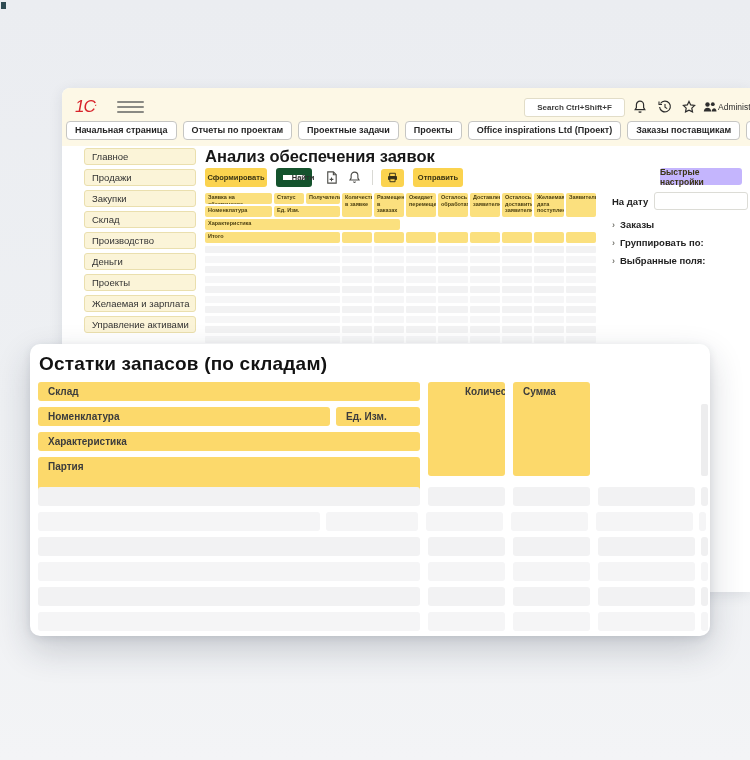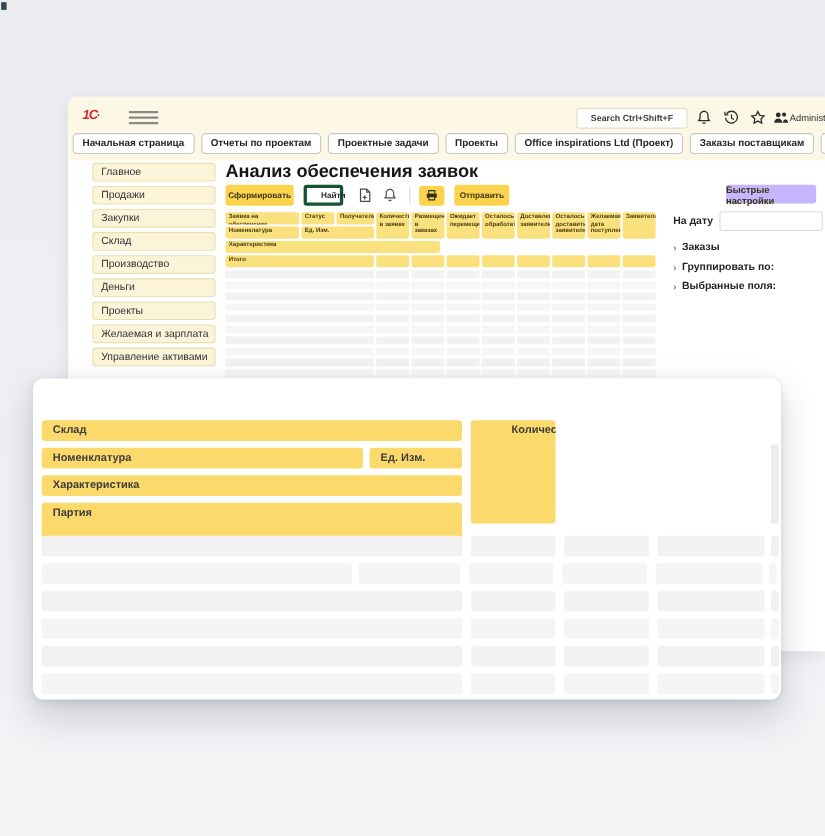--- a/index.html
+++ b/index.html
@@ -7,21 +7,21 @@
   body { font-family:"Liberation Sans", sans-serif; }
   .app { position:relative; width:750px; height:760px;
          background:linear-gradient(180deg,#ebedf1 0%,#eef0f3 55%,#f3f4f6 100%); overflow:hidden; }
   .corner-mark { position:absolute; left:1px; top:2px; width:5px; height:7px; background:#2e4a52; }
 
   
   .win { position:absolute; left:62px; top:88px; width:688px; height:504px;
          background:#ffffff; border-radius:8px 0 0 8px; box-shadow:0 3px 14px rgba(40,50,70,.10); }
   .win-header { position:absolute; left:0; top:0; width:100%; height:58px;
                 background:#fdf8e6; border-radius:8px 0 0 0; }
-  .logo { position:absolute; left:13px; top:9px; font-size:12px; font-weight:bold; font-style:italic;
+  .logo { position:absolute; left:13px; top:9px; font-size:17px; font-weight:normal; font-style:italic;
           color:#d8232a; letter-spacing:-1px; }
   .logo:after { content:"."; font-size:10px; vertical-align:top; }
   .burger { position:absolute; left:55px; top:13px; width:27px; height:12px; cursor:pointer; }
   .burger span { display:block; height:2px; background:#8a8a84; margin-bottom:3px; border-radius:1px; }
   .win-title { position:absolute; left:93px; top:11px; font-size:12.5px; font-weight:bold; color:#1c1c1c; }
   .search { position:absolute; left:462px; top:10px; width:101px; height:19px;
             border:1px solid #e2ddc8; border-radius:3px; background:#fff; font-family:"Liberation Sans",sans-serif;
             font-size:8px; font-weight:bold; color:#333; text-align:center; }
   .search::placeholder { color:#3c3c3c; }
   .hicon { position:absolute; top:11px; width:16px; height:16px; cursor:pointer; color:#2e2e2e; }
@@ -37,21 +37,21 @@
   .sidebar { position:absolute; left:22px; top:60px; width:112px; display:flex; flex-direction:column; gap:4px; }
   .side-item { background:#fbf4d8; border:1px solid #eadfae; border-radius:3px; height:17px;
                line-height:15px; padding-left:7px; font-size:9.5px; color:#333; cursor:pointer; white-space:nowrap; }
 
   
   .report-title { position:absolute; left:143px; top:59px; font-size:16.5px; font-weight:600; color:#161616; }
   .toolbar { position:absolute; left:143px; top:80px; height:19px; display:flex; align-items:center; }
   .btn { height:19px; border-radius:3px; font-size:7.5px; font-weight:bold; color:#3a3413;
          display:flex; align-items:center; justify-content:center; cursor:pointer; }
   .btn-yellow { background:#fbd34f; }
-  .btn-white { background:#fff; border:3px solid #14532d; color:#2e2e2e;padding-left:18px; }
+  .btn-white { background:#fff; border:7px solid #14532d; color:#2e2e2e;padding-left:18px; }
   .tb-icon { width:15px; height:15px; margin-left:12px; color:#4c4c48; cursor:pointer; }
   .tb-icon svg { width:100%; height:100%; }
   .tb-sep { width:1px; height:15px; background:#d9d9d4; margin-left:10px; }
   .printer-btn { width:23px; height:18px; background:#fbd34f; border-radius:3px; margin-left:8px;
                  display:flex; align-items:center; justify-content:center; cursor:pointer; color:#35301a; }
   .printer-btn svg { width:13px; height:13px; }
 
   
   .ycell { background:#fbe07e; border-radius:2px; font-size:5.5px; font-weight:bold; color:#4a3e10;
            padding:1px 3px; line-height:1.2; overflow:hidden; cursor:pointer; }
@@ -361,26 +361,28 @@
           <div class="section-label">Группировать по:</div>
         </div>
         <div class="section-row">
           <div class="chev">›</div>
           <div class="section-label">Выбранные поля:</div>
         </div>
       </div>
   </div>
 
   <div class="stock">
+    <div class="stock-title">Остатки запасов (по складам)</div>
     <div class="scell sc-sklad">Склад</div>
     <div class="scell sc-nom">Номенклатура</div>
     <div class="scell sc-ed">Ед. Изм.</div>
     <div class="scell sc-har">Характеристика</div>
     <div class="scell sc-part">Партия</div>
     <div class="scell sc-kol">Количество</div>
+    <div class="scell sc-sum">Сумма</div>
     <div class="tall-sliver"></div>
     <div class="stock-rows" id="stockrows">
         <div class="srow">
           <div class="sbar sb-wide"></div>
           <div class="sbar sb-c1"></div>
           <div class="sbar sb-c2"></div>
           <div class="sbar sb-c3"></div>
           <div class="sbar sb-sl"></div>
         </div>
         <div class="srow">

